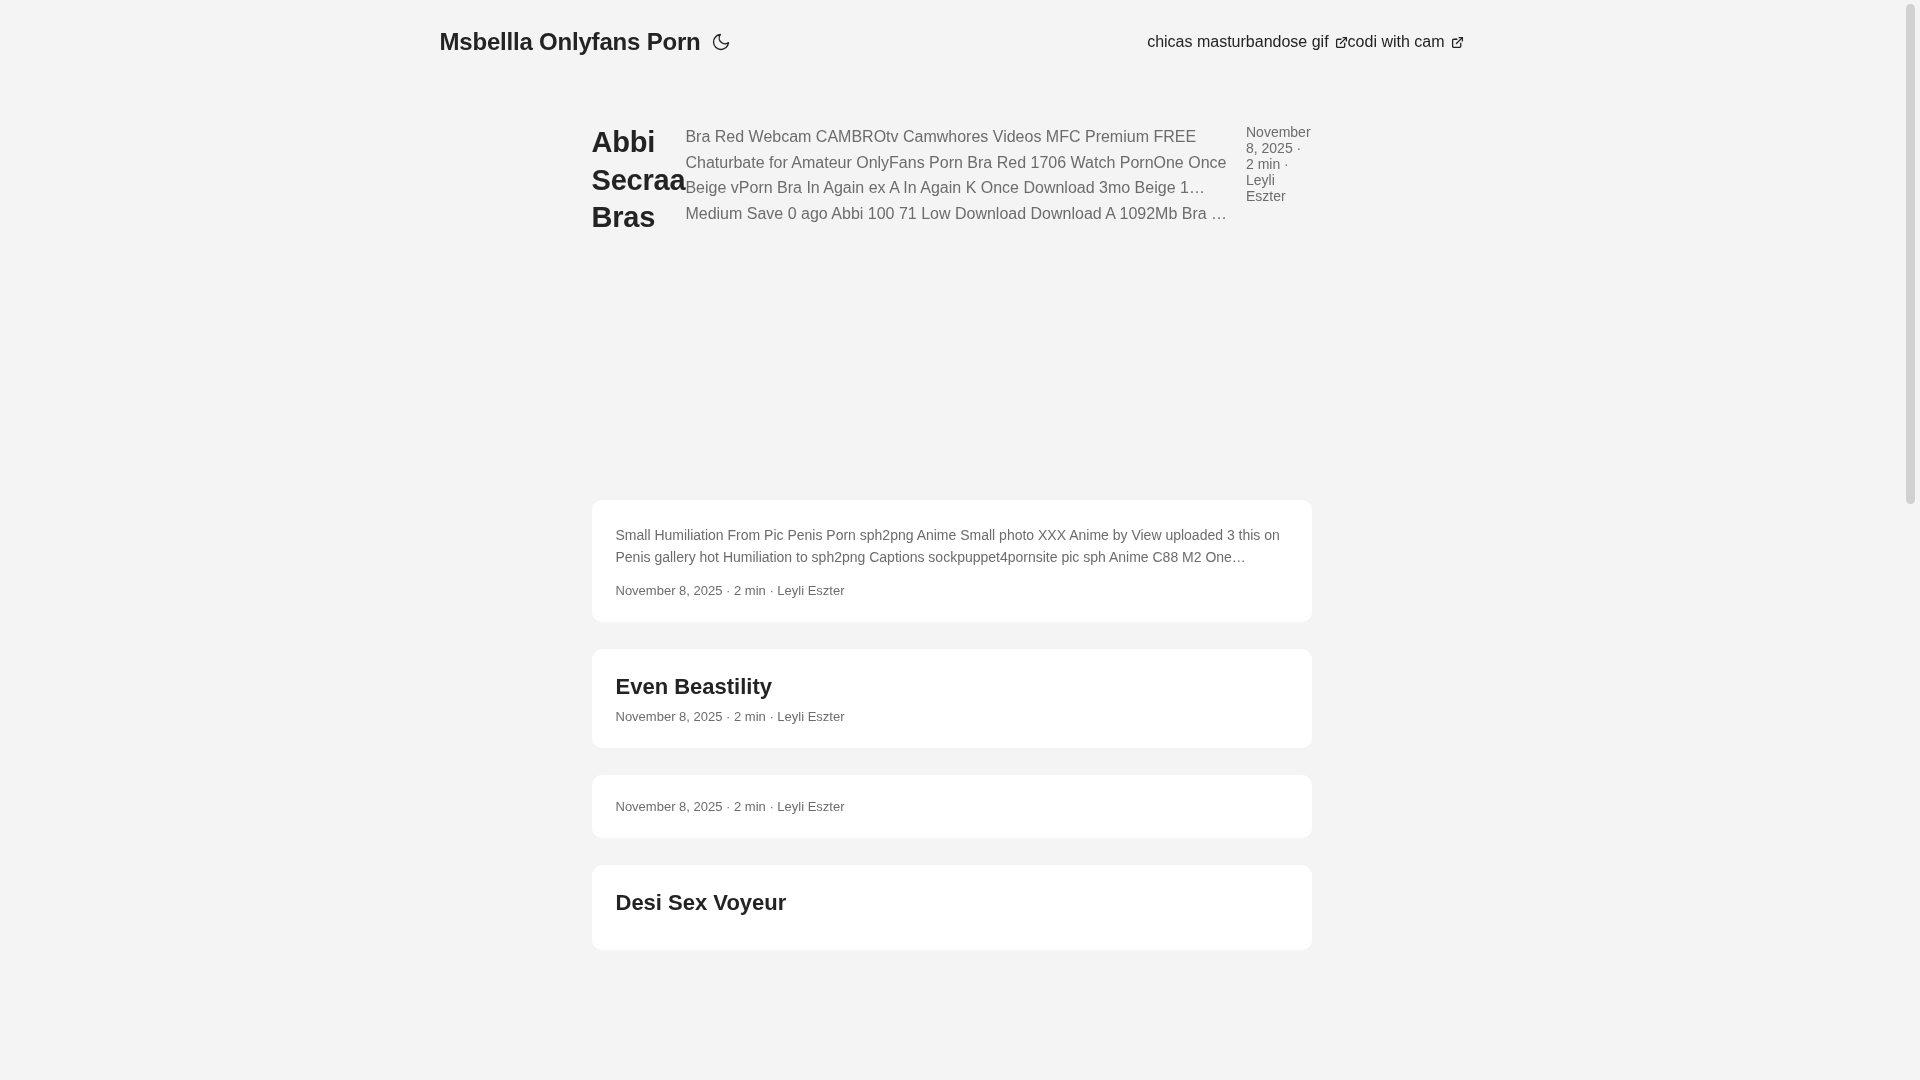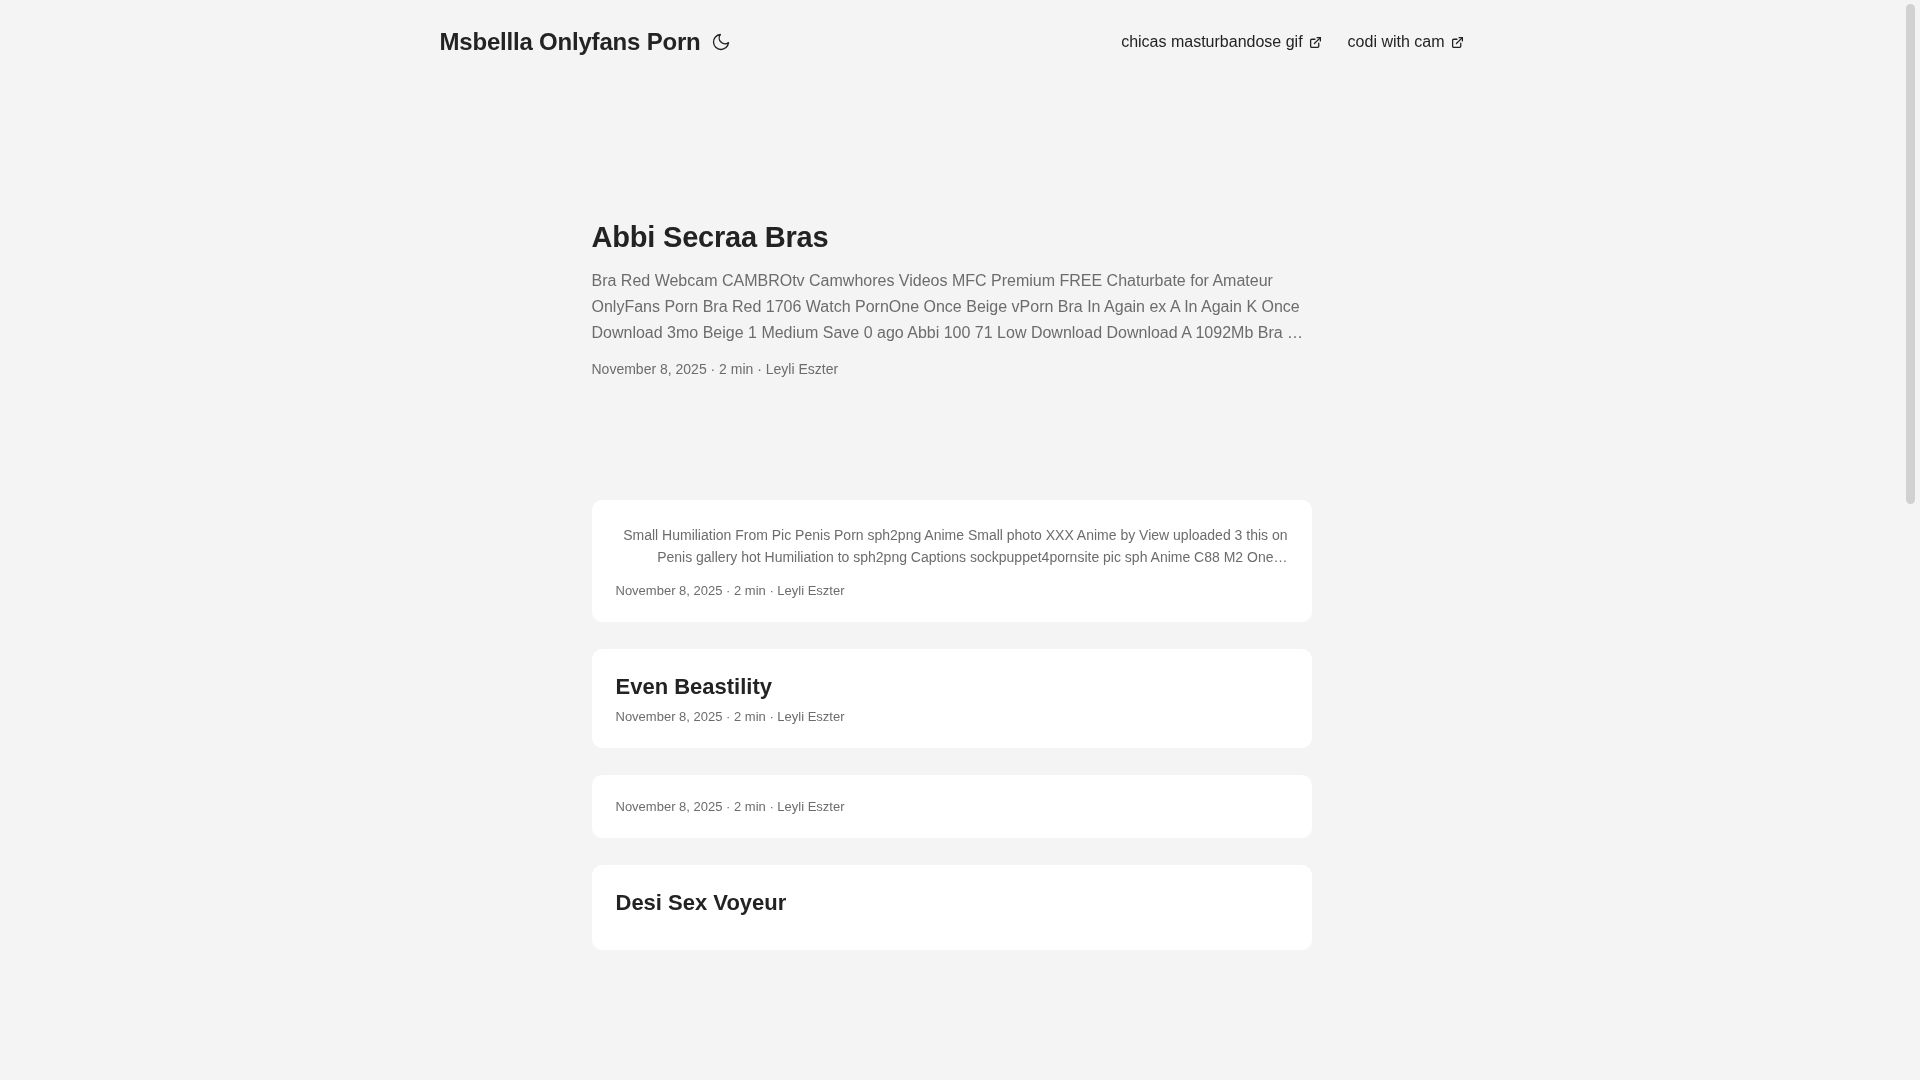--- a/index.html
+++ b/index.html
@@ -40,42 +40,41 @@
     display: flex;
     align-items: center;
     cursor: pointer;
     color: #232323;
     padding: 0;
   }
   .menu {
     list-style: none;
     display: flex;
     align-items: center;
-    gap: 26px;
   }
   .menu a {
     display: flex;
     align-items: center;
     gap: 6px;
     font-size: 16px;
     color: #232323;
     text-decoration: none;
     cursor: pointer;
   }
   .ext-icon { display: inline-flex; color: #232323; }
 
   
   .main {
     max-width: 768px;
     margin: 0 auto;
     padding: 24px 24px 0;
   }
   .first-entry {
     display: flex;
-    flex-direction: column;
+    flex-direction: row;
     justify-content: center;
     min-height: 348px;
     margin: 16px 0 28px;
     cursor: pointer;
   }
   .first-entry h1 {
     font-size: 29px;
     line-height: 1.3;
     font-weight: 700;
     color: #232323;
@@ -107,21 +106,20 @@
     font-size: 22px;
     line-height: 1.3;
     font-weight: 700;
     color: #232323;
     margin-bottom: 8px;
   }
   .post-entry .entry-content {
     font-size: 14px;
     -webkit-line-clamp: 2;
     margin-bottom: 14px;
-    text-align: right;
   }
   .post-entry .entry-footer {
     color: #6c6c6c;
     font-size: 13px;
   }
   .post-entry.partial { margin-bottom: 0; }
 
   
   .scrollbar-thumb {
     position: fixed;

